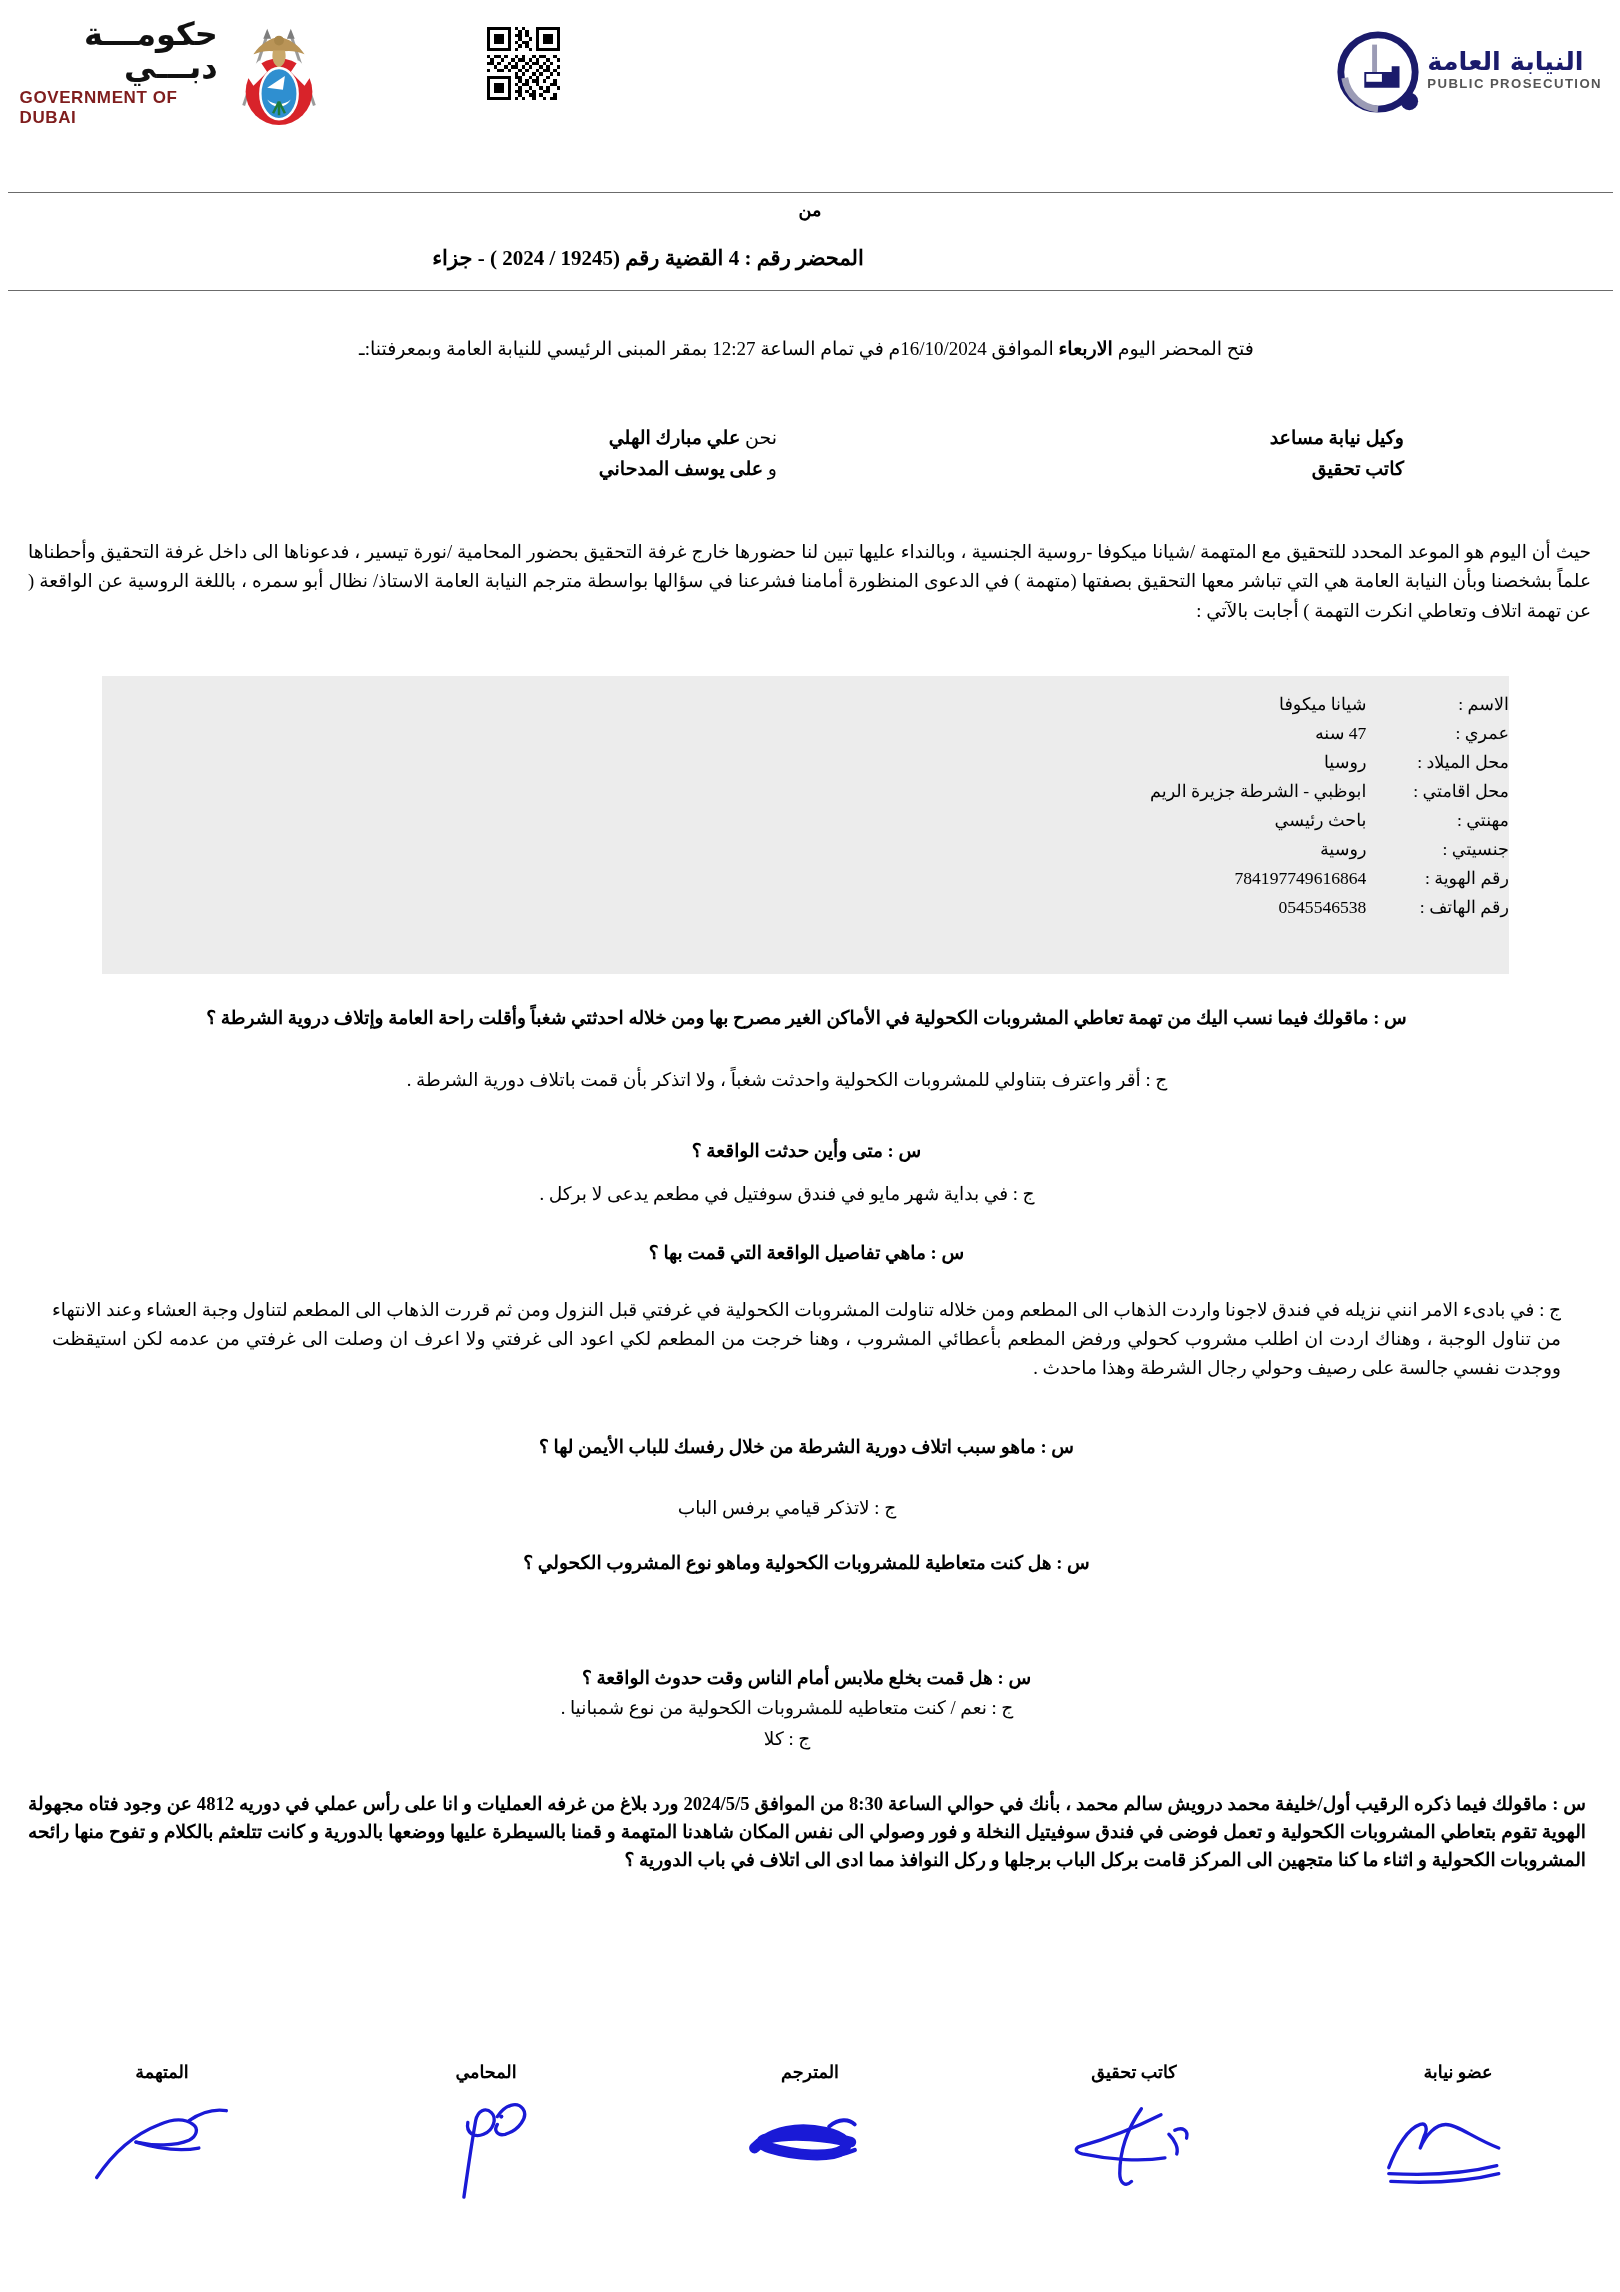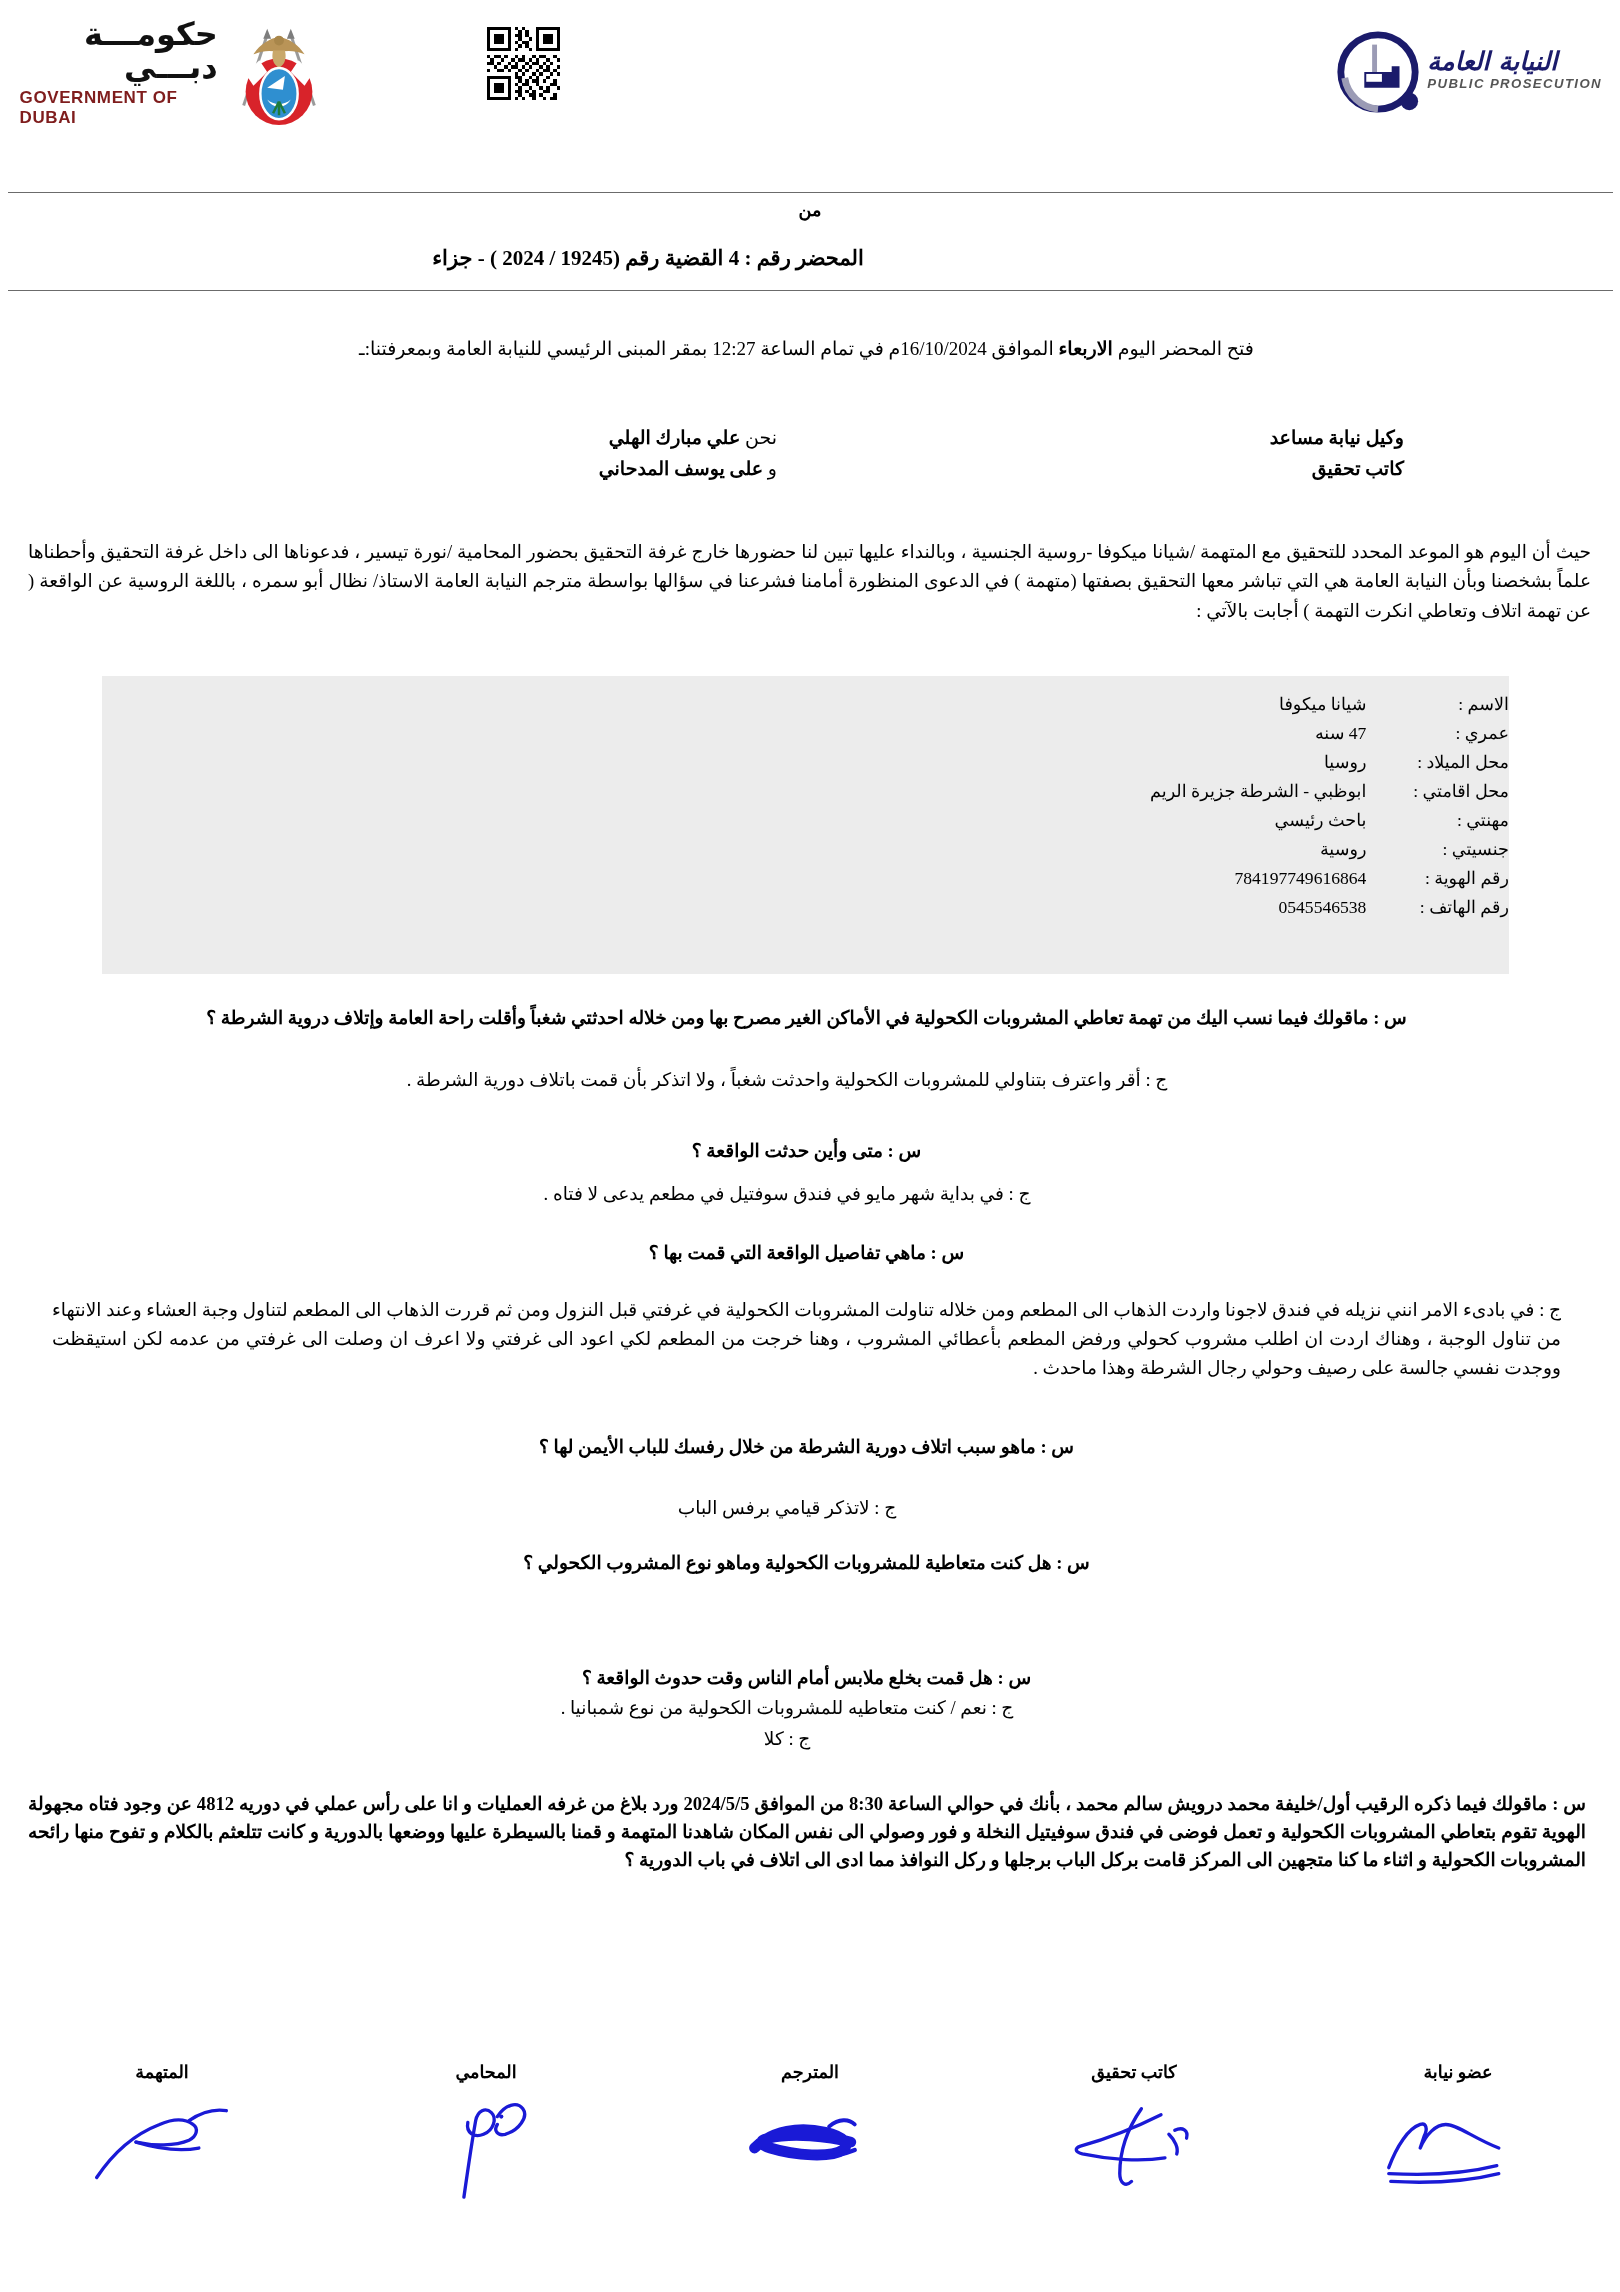--- a/index.html
+++ b/index.html
@@ -35,21 +35,21 @@
   }
   .dubai-emblem{position:relative;width:110px;height:116px;flex:0 0 110px;}
 
   .qr{
     position:absolute;left:487px;top:27.4px;width:73px;height:73px;
     background:#fff;
   }
 
   .logo-pp{
     position:absolute;left:1279px;top:17.6px;width:323px;height:108px;
-    display:flex;flex-direction:row;align-items:center;gap:3.9px;font-style:italic;
+    display:flex;flex-direction:row;align-items:center;gap:3.9px;
   }
   .pp-text{display:flex;flex-direction:column;align-items:flex-end;padding-bottom:5.9px;}
   .pp-ar{
     font-family:"DejaVu Sans",sans-serif;font-size:25.5px;font-weight:bold;
     color:#1b1b6b;line-height:1.1;direction:rtl;letter-spacing:1px;
   }
   .pp-en{
     font-family:"Liberation Sans",sans-serif;font-size:13.2px;font-weight:bold;
     color:#555;letter-spacing:1.4px;direction:ltr;margin-top:1px;
   }
@@ -377,21 +377,21 @@
         <div class="lbl">رقم الهاتف :</div>
         <div class="val">0545546538</div>
       </div>
     </div>
   </div>
 
   <div class="qa q" id="q1">س : ماقولك فيما نسب اليك من تهمة تعاطي المشروبات الكحولية في الأماكن الغير مصرح بها ومن خلاله احدثتي شغباً وأقلت راحة العامة وإتلاف دروية الشرطة  ؟</div>
   <div class="qa a" id="a1">ج :  أقر واعترف بتناولي للمشروبات الكحولية واحدثت شغباً ، ولا اتذكر بأن قمت باتلاف دورية الشرطة  .</div>
 
   <div class="qa q" id="q2">س : متى وأين حدثت الواقعة  ؟</div>
-  <div class="qa a" id="a2">ج : في بداية شهر مايو في فندق سوفتيل في مطعم يدعى لا فتاه .</div>
+  <div class="qa a" id="a2">ج : في بداية شهر مايو في فندق سوفتيل في مطعم يدعى لا بركل .</div>
 
   <div class="qa q" id="q3">س : ماهي تفاصيل الواقعة التي قمت بها  ؟</div>
   <div class="qa a" id="a3">ج : في بادىء الامر انني نزيله في فندق لاجونا واردت الذهاب الى المطعم ومن خلاله تناولت المشروبات الكحولية في غرفتي قبل النزول ومن ثم قررت الذهاب الى المطعم لتناول وجبة العشاء وعند الانتهاء من تناول الوجبة ، وهناك اردت ان اطلب مشروب كحولي ورفض المطعم بأعطائي المشروب ، وهنا خرجت من المطعم لكي اعود الى غرفتي ولا اعرف ان وصلت الى غرفتي من عدمه لكن استيقظت ووجدت نفسي جالسة على رصيف وحولي رجال الشرطة وهذا ماحدث .</div>
 
   <div class="qa q" id="q4">س : ماهو سبب اتلاف دورية الشرطة من خلال رفسك للباب الأيمن لها  ؟</div>
   <div class="qa a" id="a4">ج : لاتذكر  قيامي برفس الباب</div>
 
   <div class="qa q" id="q5">س : هل كنت متعاطية للمشروبات الكحولية وماهو نوع المشروب الكحولي ؟</div>
   <div class="qa a" id="a5">ج :  نعم / كنت متعاطيه للمشروبات الكحولية من نوع شمبانيا .</div>
 

